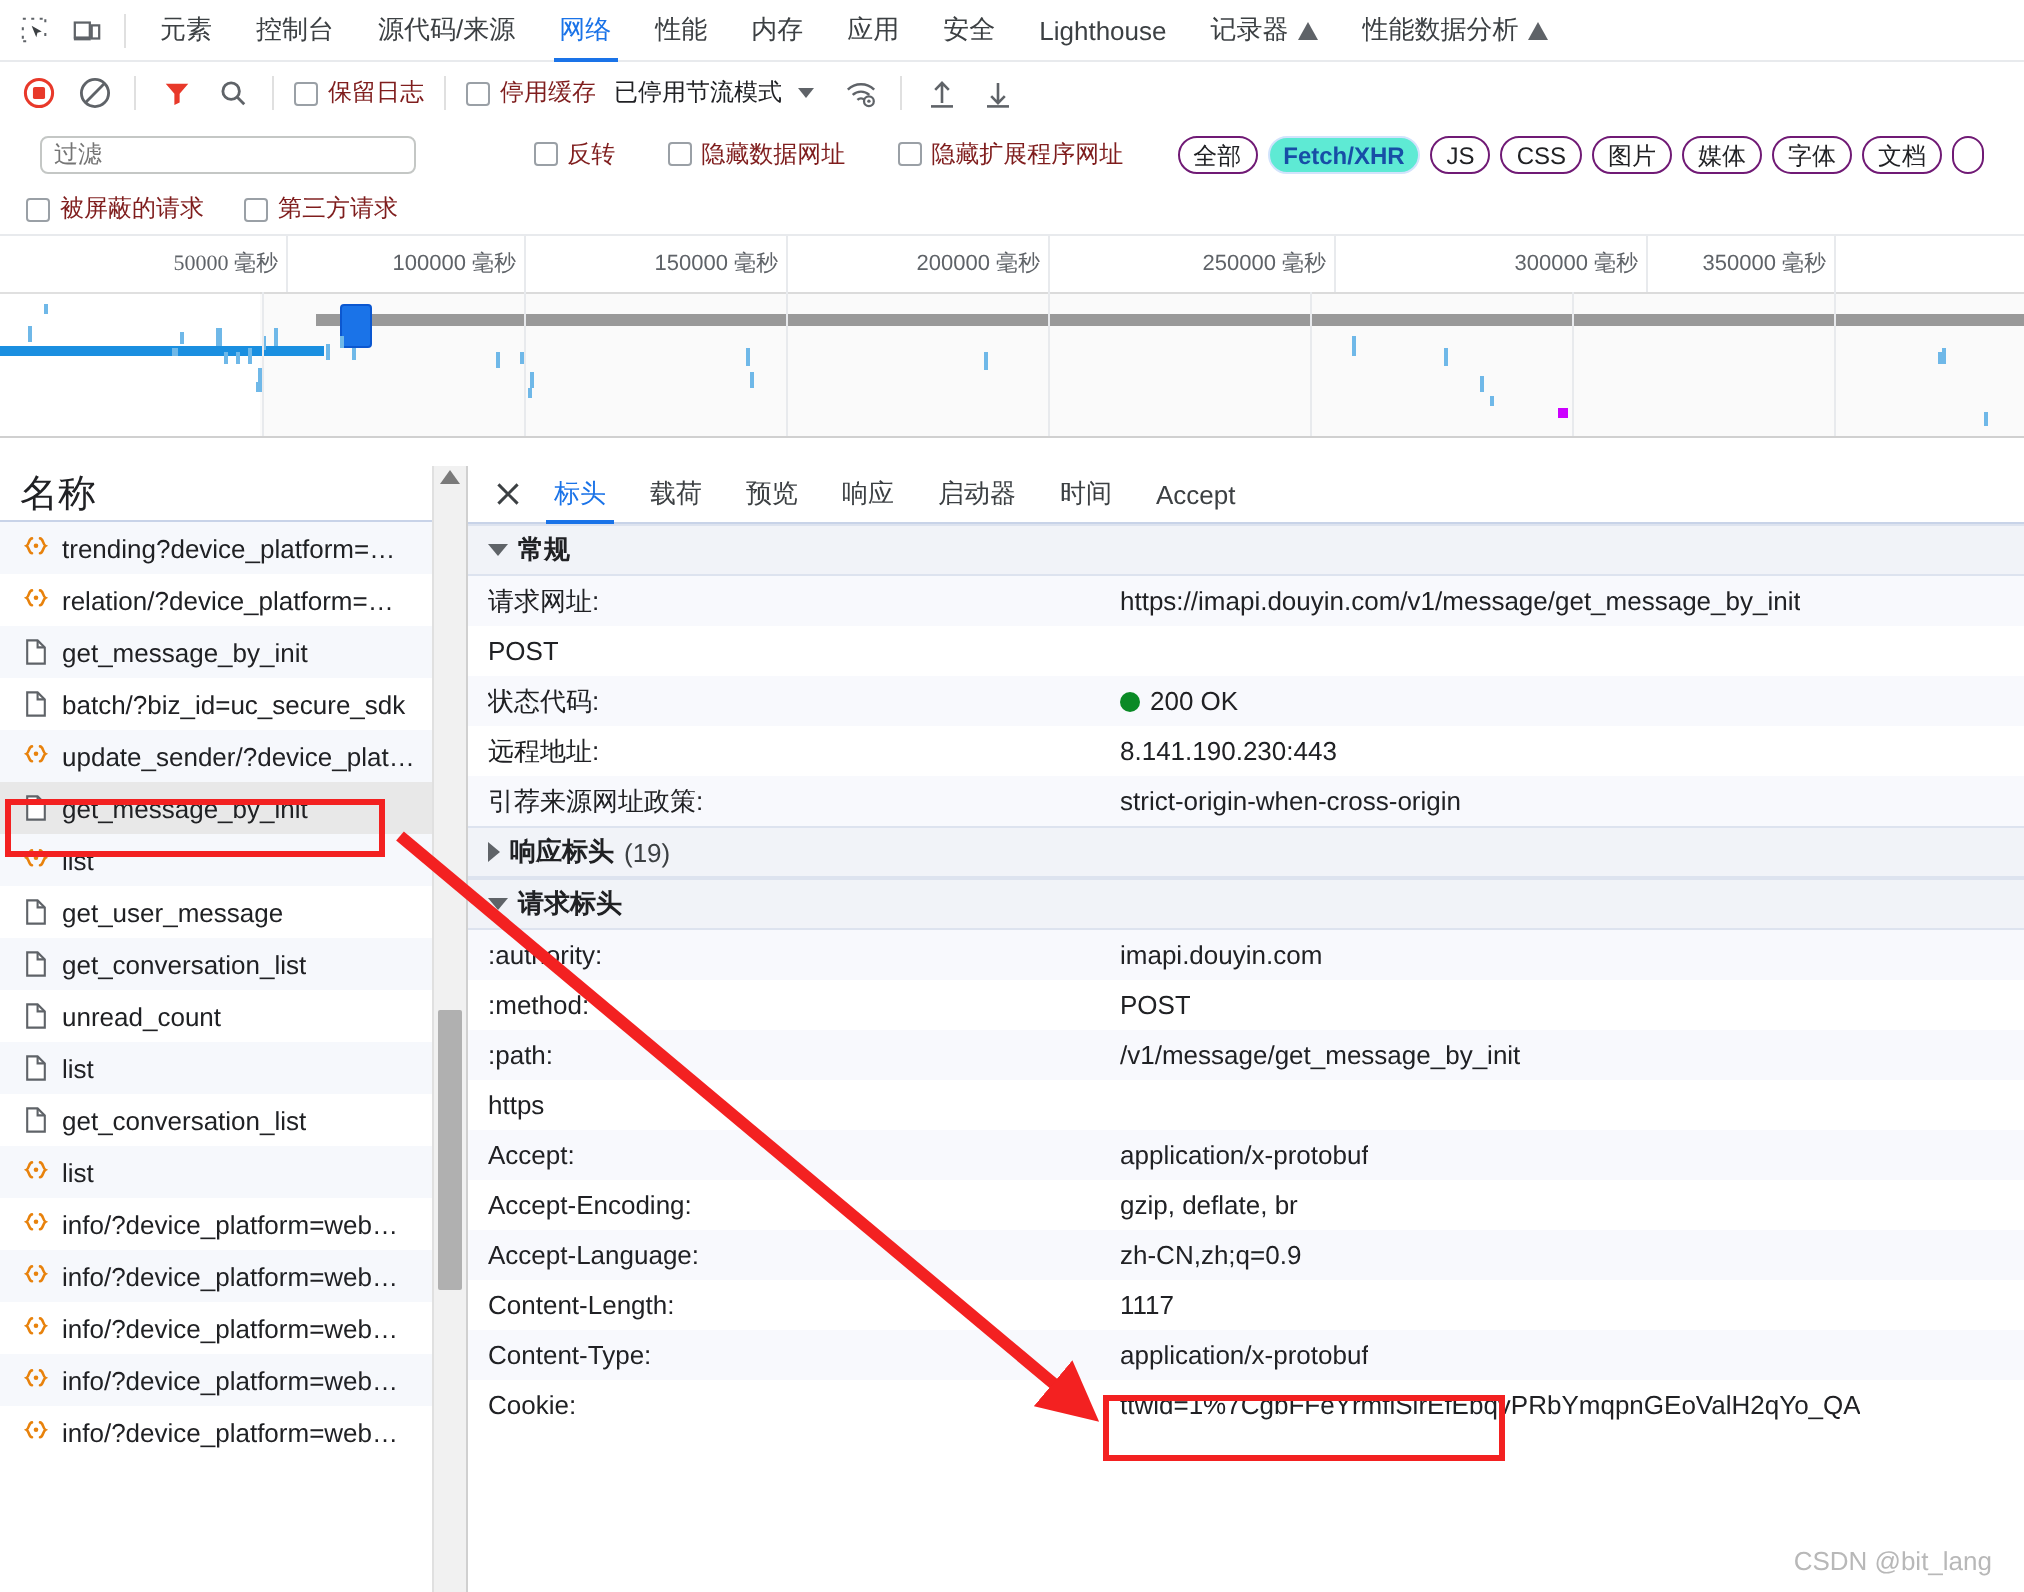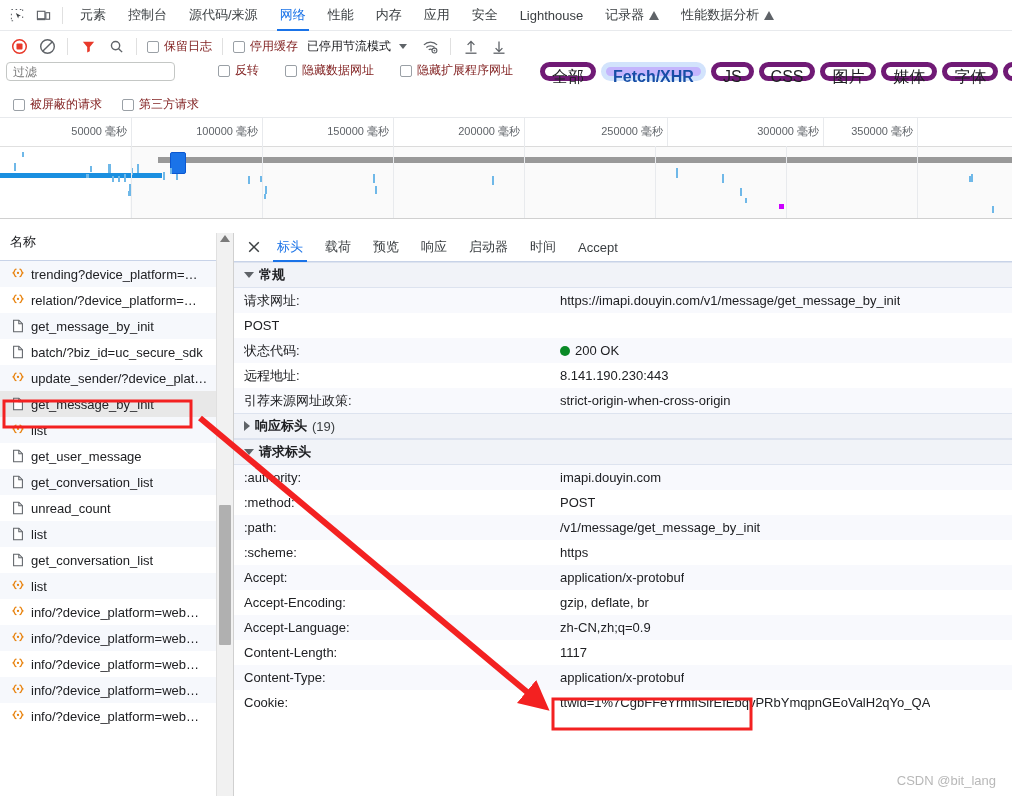--- a/index.html
+++ b/index.html
@@ -64,38 +64,38 @@
     width:12px;height:12px;border:1px solid #9aa0a6;border-radius:2px;background:#fff;
     display:inline-block;box-sizing:border-box;flex:none;
   }
   .throttle-txt{font-size:12px;color:#202124;white-space:nowrap;padding-left:4px;}
   .caret-dn{
     width:0;height:0;border-left:4px solid transparent;border-right:4px solid transparent;
     border-top:5px solid #5f6368;margin:0 8px 0 6px;
   }
   
   #filter-row{
-    height:30px;display:flex;align-items:flex-start;padding:0 6px;box-sizing:border-box;gap:20px;
+    height:30px;display:flex;align-items:center;padding:0 20px;box-sizing:border-box;gap:20px;
   }
   #filter-input{
     width:198px;height:19px;
     border:1px solid #c4c7c5;border-radius:4px;
     font-size:12px;color:#5f6368;
     padding:0 6px;box-sizing:border-box;
     outline:none;background:#fff;
     font-family:inherit;
   }
   .type-pill{
     height:19px;line-height:19px;
     padding:0 7px;
-    border:5px solid #701a75;border-radius:10px;
-    font-size:16px;color:#202124;
+    border:1px solid #701a75;border-radius:10px;
+    font-size:12px;color:#202124;
     white-space:nowrap;box-sizing:border-box;background:#fff;
   }
-  .type-pill.sel{background:#c4b5fd;border-color:#d2e3fc;color:#174ea6;font-weight:bold;}
+  .type-pill.sel{background:#5eead4;border-color:#d2e3fc;color:#174ea6;font-weight:bold;}
   #filter-row2{height:26px;display:flex;align-items:center;padding:0 10px;box-sizing:border-box;gap:14px;
     border-bottom:1px solid #e8eaed;}
   
   #overview{
     height:100px;position:relative;border-bottom:1px solid #d0d0d0;
     background:#fff;overflow:hidden;
   }
   #ov-ruler{height:28px;position:relative;border-bottom:1px solid #e0e0e0;}
   .ov-tick{
     position:absolute;top:0;height:28px;border-right:1px solid #e8eaed;
@@ -119,22 +119,22 @@
   
   #split{
     position:absolute;top:233px;left:0;right:0;bottom:0;display:flex;
   }
   
   #req-panel{
     width:233px;flex:none;border-right:1px solid #d0d0d0;position:relative;
     display:flex;flex-direction:column;background:#fff;
   }
   #req-head{
-    height:28px;flex:none;display:flex;align-items:flex-start;
-    padding-left:10px;border-bottom:1px solid #c8d3e8;font-size:13px;color:#202124;
+    height:28px;flex:none;display:flex;align-items:center;
+    padding-left:10px;border-bottom:1px solid #c8d3e8;font-size:19px;color:#202124;
     background:#fff;box-sizing:border-box;
   }
   #req-list{flex:1;overflow:hidden;position:relative;}
   .req-row{
     height:26px;display:flex;align-items:center;gap:6px;padding-left:10px;
     font-size:13px;color:#202124;box-sizing:border-box;white-space:nowrap;
   }
   .req-row:nth-child(odd){background:#f6f8fc;}
   .req-row.selected{background:#e8e8e8;}
   .ico{width:15px;height:15px;flex:none;display:flex;align-items:center;justify-content:center;}
@@ -346,21 +346,21 @@
     <span>被屏蔽的请求</span>
   </label>
   <label class="cb-label">
     <span class="cbx"></span>
     <span>第三方请求</span>
   </label>
 </div>
 
 <div id="overview">
   <div id="ov-ruler">
-      <div class="ov-tick" style="left: 0px; width: 131px;">
+      <div class="ov-tick" style="left: 12px; width: 131px; font-family: Liberation Serif, serif;">
         <span>50000 毫秒</span>
       </div>
       <div class="ov-tick" style="left: 131px; width: 131px;">
         <span>100000 毫秒</span>
       </div>
       <div class="ov-tick" style="left: 262px; width: 131px;">
         <span>150000 毫秒</span>
       </div>
       <div class="ov-tick" style="left: 393px; width: 131px;">
         <span>200000 毫秒</span>
@@ -672,21 +672,20 @@
           </div>
           <div class="kv cut-row">
             <div class="k">:method:</div>
             <div class="v">POST</div>
           </div>
           <div class="kv cut-row">
             <div class="k">:path:</div>
             <div class="v">/v1/message/get_message_by_init</div>
           </div>
           <div class="kv cut-row">
-            <div class="k">:scheme:</div>
             <div class="v">https</div>
           </div>
           <div class="kv cut-row">
             <div class="k">Accept:</div>
             <div class="v">application/x-protobuf</div>
           </div>
           <div class="kv cut-row">
             <div class="k">Accept-Encoding:</div>
             <div class="v">gzip, deflate, br</div>
           </div>

